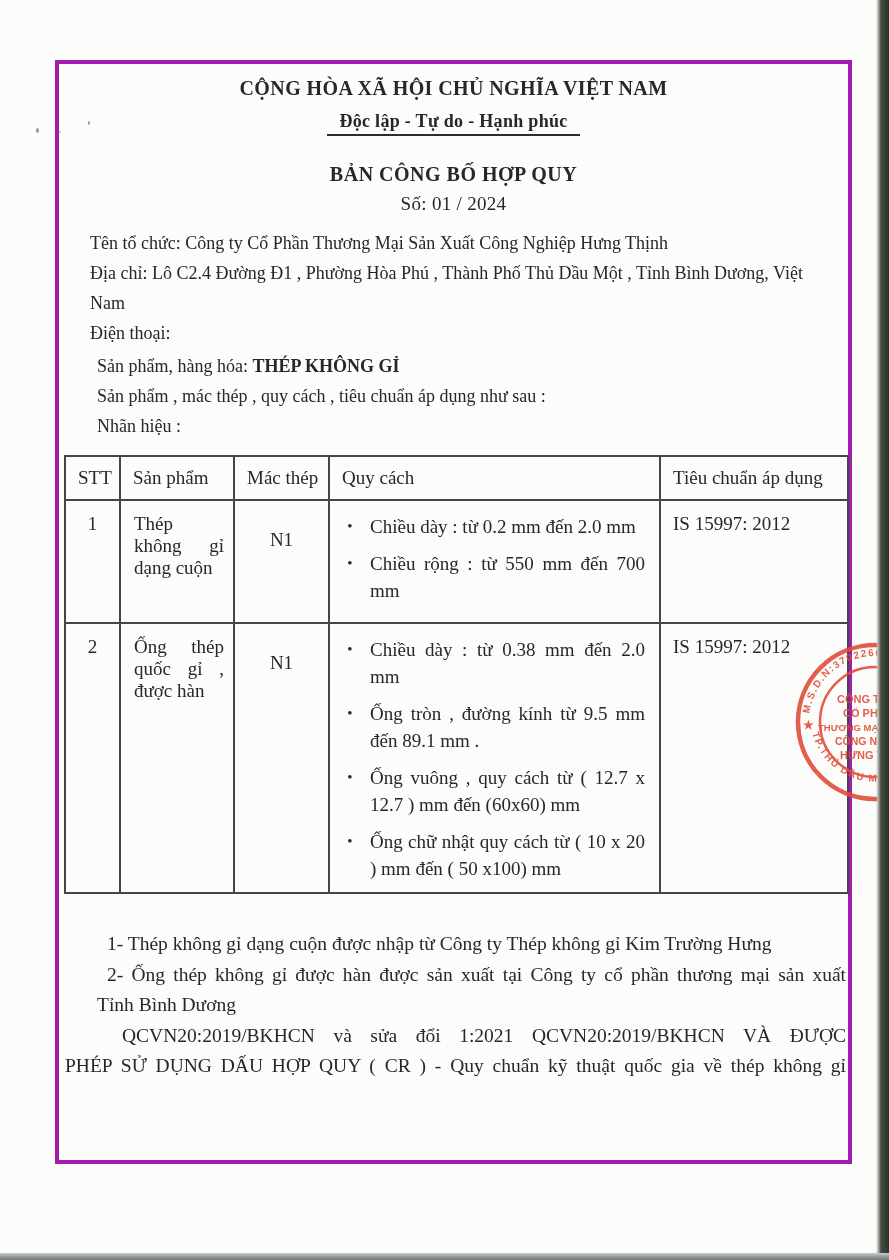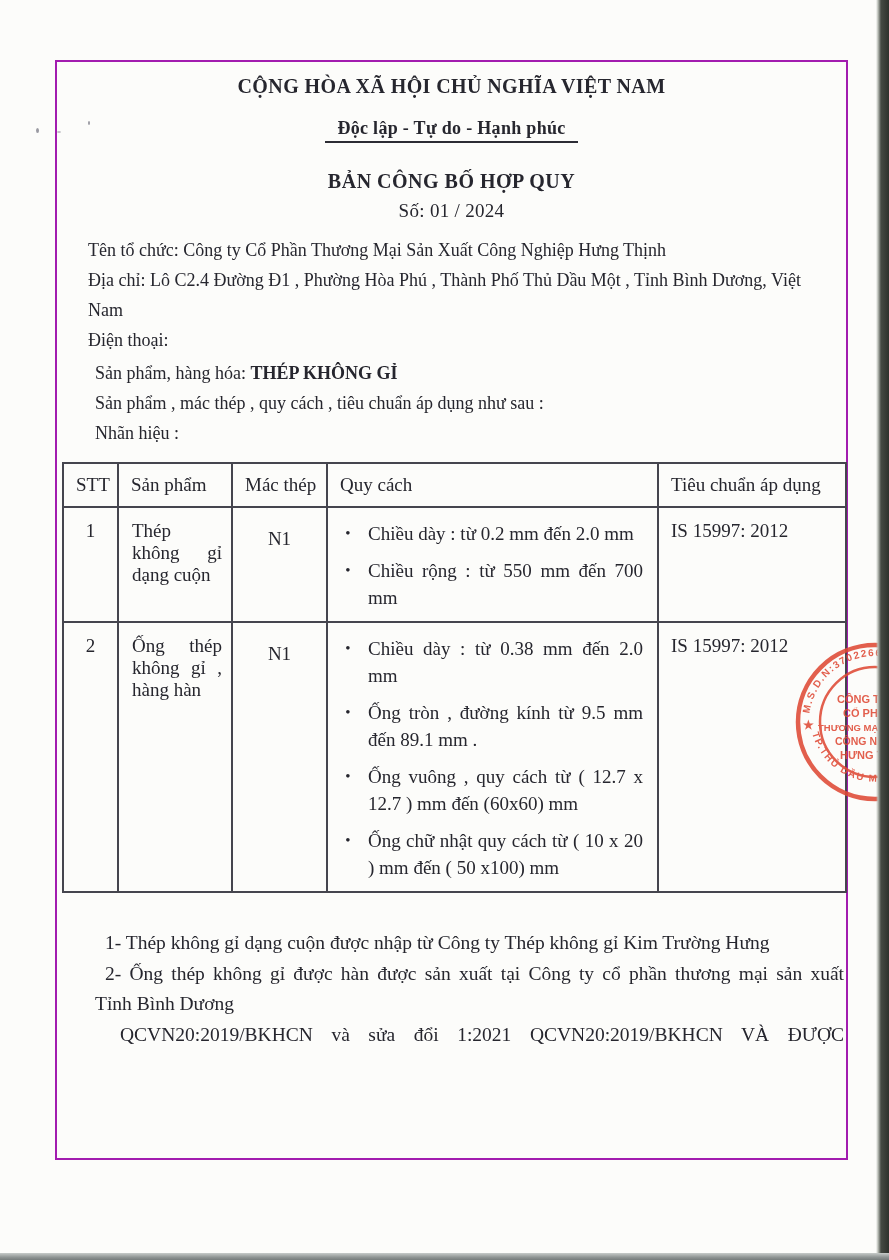--- a/index.html
+++ b/index.html
@@ -13,43 +13,43 @@
     background:linear-gradient(90deg, rgba(0,0,0,0) 0px, #b9bdb6 2px, #454a43 5px, #2e322c 100%);}
   .scan-edge-bottom{position:absolute;left:0;bottom:0;width:889px;height:7px;z-index:61;
     background:linear-gradient(180deg,#c7cbc9 0%,#8f9594 60%,#767c7b 100%);}
   .speck{position:absolute;background:#9a9aa2;border-radius:50%;z-index:2;}
   .speck1{left:36px;top:128px;width:3px;height:5px;}
   .speck2{left:88px;top:121px;width:2px;height:4px;}
   .speck3{left:57px;top:131px;width:4px;height:2px;opacity:.6;}
 
   
   .border-box{position:absolute;left:55px;top:60px;width:789px;height:1096px;
-    border:2px solid #a21caf;z-index:3;background:transparent;}
+    border:4px solid #a21caf;z-index:3;background:transparent;}
 
   .center{text-align:center;}
   .hdr-national{font-size:20px;font-weight:bold;letter-spacing:.4px;margin-top:13px;}
-  .hdr-motto-wrap{margin-top:20px;}
+  .hdr-motto-wrap{margin-top:11px;}
   .hdr-motto{display:inline-block;font-size:18px;font-weight:bold;
     border-bottom:2px solid #2c2c34;padding:0 12px 2px 12px;letter-spacing:.3px;}
   .doc-title{font-size:20px;font-weight:bold;letter-spacing:.5px;margin-top:27px;}
   .doc-number{font-size:19px;margin-top:7px;letter-spacing:.3px;}
 
   .para{font-size:18px;line-height:30px;margin:13px 42px 0 31px;}
   .sub{margin-left:38px;margin-right:30px;}
   .bold{font-weight:bold;}
 
   table.main{border-collapse:collapse;margin:14px 0 0 5px;table-layout:fixed;width:783px;
     font-size:19px;}
   table.main, table.main th, table.main td{border:2px solid #45454e;}
   table.main th{font-weight:normal;height:42px;text-align:left;padding:0 4px 0 12px;font-size:19px;}
   th.c-stt{text-align:center;padding:0;}
   td{vertical-align:top;}
   .stt-cell{text-align:center;padding-top:12px;}
   .sp-cell{padding:12px 9px 0 13px;text-align:justify;}
-  .mac-cell{text-align:center;padding-top:20px;}
+  .mac-cell{text-align:center;padding-top:28px;}
   .qc-cell{padding:10px 12px 10px 0;}
   .tc-cell{padding:12px 4px 0 12px;}
   .qc-item{display:flex;margin-top:10px;}
   .qc-item:first-child{margin-top:2px;}
   .qc-bullet{width:40px;min-width:40px;text-align:center;font-size:15px;line-height:27px;}
   .qc-text{flex:1;text-align:justify;line-height:27px;padding-right:2px;}
   .row1 td{height:92px;}
   .row2 td{height:238px;}
 
   .notes{font-size:19.5px;line-height:30.5px;margin-top:35px;margin-right:2px;}
@@ -116,21 +116,21 @@
             </div>
           <div class="qc-item">
               <span class="qc-bullet">•</span>
               <span class="qc-text">Chiều rộng : từ 550 mm đến 700 mm</span>
             </div>
         </td>
         <td class="tc-cell">IS 15997: 2012</td>
       </tr>
       <tr class="row2">
         <td class="stt-cell">2</td>
-        <td class="sp-cell">Ống thép không gỉ , hàng hàn</td>
+        <td class="sp-cell">Ống thép quốc gỉ , được hàn</td>
         <td class="mac-cell">N1</td>
         <td class="qc-cell">
           <div class="qc-item">
               <span class="qc-bullet">•</span>
               <span class="qc-text">Chiều dày : từ 0.38 mm đến 2.0 mm</span>
             </div>
           <div class="qc-item">
               <span class="qc-bullet">•</span>
               <span class="qc-text">Ống tròn , đường kính từ 9.5 mm đến 89.1 mm .</span>
             </div>
@@ -146,20 +146,21 @@
         <td class="tc-cell">IS 15997: 2012</td>
       </tr>
     </tbody>
   </table>
 
   <div class="notes">
     <div class="n-l48">1-  Thép không gỉ dạng cuộn được nhập từ Công ty Thép không gỉ Kim Trường Hưng</div>
     <div class="n-l48 just">2-  Ống thép không gỉ được hàn được sản xuất tại Công ty cổ phần thương mại sản xuất</div>
     <div class="n-l38">Tỉnh Bình Dương</div>
     <div class="n-l63 just">QCVN20:2019/BKHCN và sửa đổi 1:2021 QCVN20:2019/BKHCN VÀ ĐƯỢC</div>
+    <div class="n-l6 just">PHÉP SỬ DỤNG DẤU HỢP QUY ( CR ) -  Quy chuẩn kỹ thuật quốc gia về thép không gỉ</div>
   </div>
 
 </div>
 
 <svg class="stamp" viewBox="0 0 160 160" xmlns="http://www.w3.org/2000/svg">
   <defs>
     <path id="arcTop" d="M 14 80 A 66 66 0 0 1 146 80" fill="none"></path>
     <path id="arcBottom" d="M 16 86 A 65 65 0 0 0 144 86" fill="none"></path>
   </defs>
   <circle cx="80" cy="80" r="77" fill="none" stroke="#df4a36" stroke-width="4.5"></circle>

